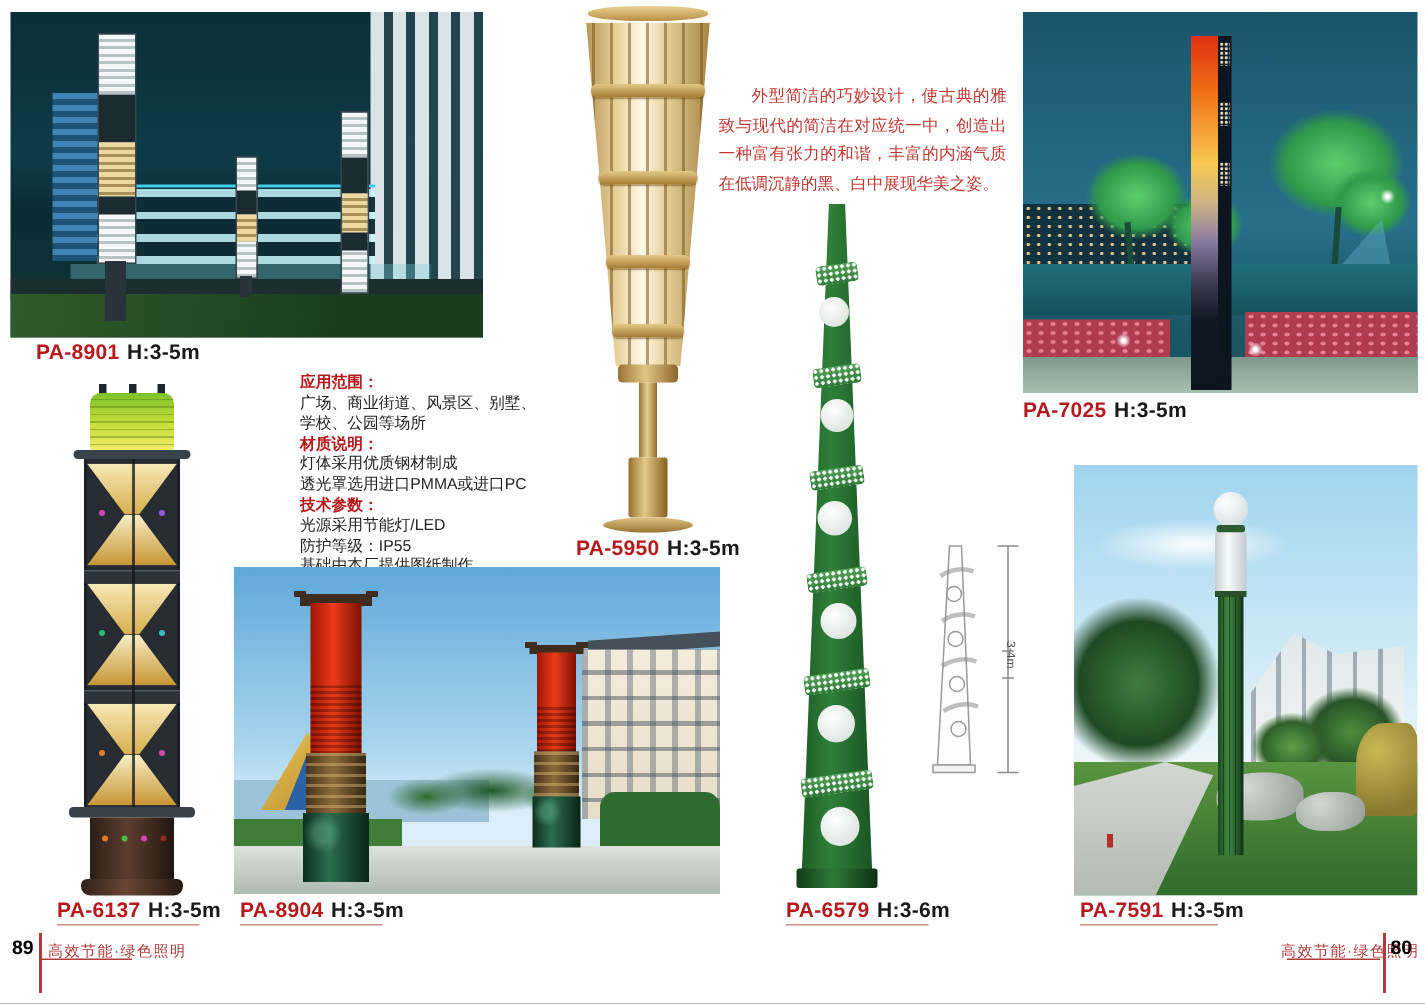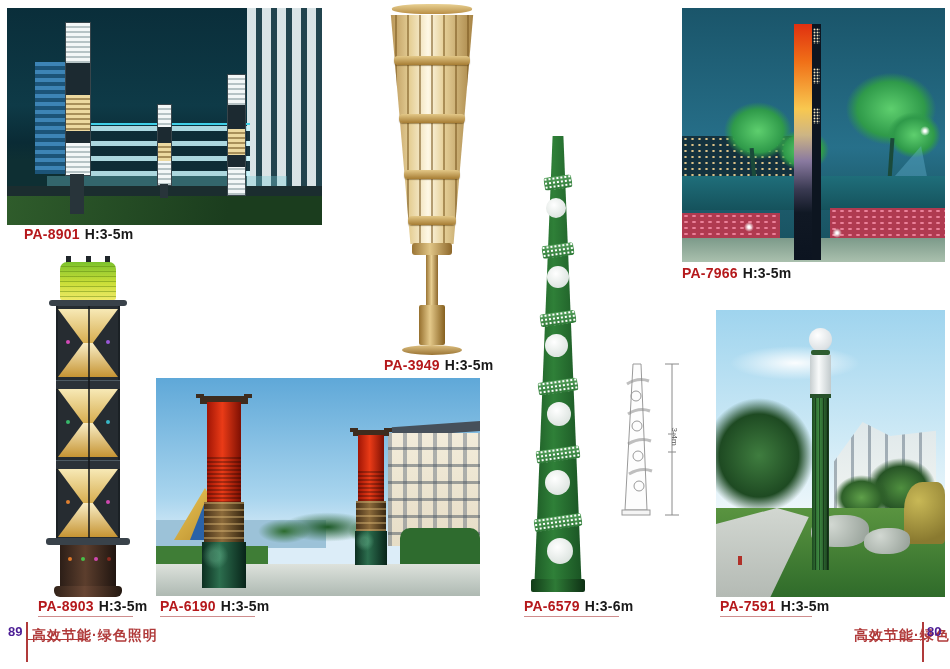--- a/index.html
+++ b/index.html
@@ -14,22 +14,22 @@
   .plabel .h{color:#1a1a1a;font-weight:600;margin-left:5px;}
   .label-rule{position:absolute;height:1px;background:#cf8d8d;}
 
   
   .desc{position:absolute;left:479px;top:44px;width:192px;font-size:11px;line-height:19.5px;
         color:#bf3730;text-align:justify;text-indent:22px;}
   .specs{position:absolute;left:200px;top:249px;width:160px;font-size:10.5px;line-height:13.6px;color:#222;}
   .specs .hd{color:#b5191c;font-weight:bold;}
 
   
-  .pgnum{position:absolute;font-size:13px;font-weight:bold;color:#4c1d95;}
-  .slogan{position:absolute;font-size:14px;font-weight:bold;color:#b03a3a;letter-spacing:1px;white-space:nowrap;}
+  .pgnum{position:absolute;font-size:13px;font-weight:bold;color:#000000;}
+  .slogan{position:absolute;font-size:10px;font-weight:normal;color:#b03a3a;letter-spacing:1px;white-space:nowrap;}
   .vrule{position:absolute;width:2px;background:#b03a3a;}
   .hrule{position:absolute;height:1px;background:#b03a3a;}
 
   
   .p8901{left:7px;top:8px;width:315px;height:217px;background:linear-gradient(180deg,#0a2e3a,#0e3a47 45%,#0a2b35 62%,#0e2f33 70%);}
   .p8901 .bldg-white{position:absolute;left:240px;top:0;width:75px;height:178px;
       background:repeating-linear-gradient(90deg,#e4edef 0 9px,#23454f 9px 15px);opacity:.95;}
   .p8901 .bldg-blue{position:absolute;left:28px;top:54px;width:34px;height:112px;
       background:repeating-linear-gradient(180deg,#3d84b5 0 4px,#1c5478 4px 8px);}
   .p8901 .bldg-low{position:absolute;left:58px;top:118px;width:185px;height:50px;
@@ -242,24 +242,37 @@
     <div class="ring" style="left:11px;top:52px;width:76px;"></div>
     <div class="ring" style="left:16px;top:110px;width:66px;"></div>
     <div class="ring" style="left:21px;top:166px;width:56px;"></div>
     <div class="ring" style="left:25px;top:212px;width:48px;"></div>
     <div class="collar"></div>
     <div class="stem"></div>
     <div class="pole"></div>
     <div class="foot"></div>
   </div>
   <div class="plabel" style="left:384px;top:357px;">
-    <span class="code">PA-3949</span><span class="h">H:3-5m</span>
-  </div>
-
-
+    <span class="code">PA-5950</span><span class="h">H:3-5m</span>
+  </div>
+
+  <p class="desc">外型简洁的巧妙设计，使古典的雅致与现代的简洁在对应统一中，创造出一种富有张力的和谐，丰富的内涵气质在低调沉静的黑、白中展现华美之姿。</p>
+
+  <div class="specs">
+    <div class="hd">应用范围：</div>
+    <div>广场、商业街道、风景区、别墅、</div>
+    <div>学校、公园等场所</div>
+    <div class="hd">材质说明：</div>
+    <div>灯体采用优质钢材制成</div>
+    <div>透光罩选用进口PMMA或进口PC</div>
+    <div class="hd">技术参数：</div>
+    <div>光源采用节能灯/LED</div>
+    <div>防护等级：IP55</div>
+    <div>基础由本厂提供图纸制作</div>
+  </div>
 
   <div class="photo p9002">
     <div class="farbldg"></div>
     <div class="palm" style="left:148px;top:52px;width:122px;height:98px;"></div>
     <div class="palm" style="left:30px;top:84px;width:92px;height:78px;"></div>
     <div class="palm" style="left:196px;top:96px;width:72px;height:62px;"></div>
     <div class="palm" style="left:86px;top:114px;width:70px;height:56px;"></div>
     <div class="trunk" style="left:206px;top:130px;height:70px;transform:rotate(4deg);"></div>
     <div class="trunk" style="left:70px;top:140px;height:54px;transform:rotate(-5deg);"></div>
     <div class="sail"></div>
@@ -272,21 +285,21 @@
     <div class="glowdot" style="left:238px;top:118px;"></div>
     <div class="rpole">
       <div class="front"></div>
       <div class="side"></div>
       <div class="dots" style="left:19px;top:4px;"></div>
       <div class="dots" style="left:19px;top:44px;"></div>
       <div class="dots" style="left:19px;top:84px;"></div>
     </div>
   </div>
   <div class="plabel" style="left:682px;top:265px;">
-    <span class="code">PA-7966</span><span class="h">H:3-5m</span>
+    <span class="code">PA-7025</span><span class="h">H:3-5m</span>
   </div>
 
   <div class="abs p8903">
     <div class="knob" style="left:30px;"></div>
     <div class="knob" style="left:50px;"></div>
     <div class="knob" style="left:69px;"></div>
     <div class="cap8903"></div>
     <div class="flange" style="left:13px;top:44px;width:78px;height:6px;"></div>
     <div class="body">
       <div class="seg" style="top:2px;">
@@ -314,21 +327,21 @@
     <div class="flange" style="left:10px;top:282px;width:84px;height:7px;"></div>
     <div class="base">
       <div class="dot" style="left:8px;top:12px;background:#e07828;"></div>
       <div class="dot" style="left:21px;top:12px;background:#48c048;"></div>
       <div class="dot" style="left:34px;top:12px;background:#d048b0;"></div>
       <div class="dot" style="left:47px;top:12px;background:#8a2a20;"></div>
     </div>
     <div class="foot8903"></div>
   </div>
   <div class="plabel" style="left:38px;top:598px;">
-    <span class="code">PA-8903</span><span class="h">H:3-5m</span>
+    <span class="code">PA-6137</span><span class="h">H:3-5m</span>
   </div>
   <div class="label-rule" style="left:38px;top:616px;width:95px;"></div>
 
   <div class="photo p8904">
     <div class="lake"></div>
     <div class="pyr"></div>
     <div class="pyr-in"></div>
     <div class="roof"></div>
     <div class="bldgs"></div>
     <div class="trees"></div>
@@ -350,21 +363,21 @@
       <div class="horn" style="left:28px;top:2px;"></div>
       <div class="crown" style="left:-3px;top:4px;width:36px;height:6px;"></div>
       <div class="red" style="left:2px;top:9px;width:26px;height:66px;">
         <div class="ribs"></div>
       </div>
       <div class="bronze" style="left:0;top:75px;width:30px;height:30px;"></div>
       <div class="marble" style="left:-1px;top:105px;width:32px;height:34px;"></div>
     </div>
   </div>
   <div class="plabel" style="left:160px;top:598px;">
-    <span class="code">PA-6190</span><span class="h">H:3-5m</span>
+    <span class="code">PA-8904</span><span class="h">H:3-5m</span>
   </div>
   <div class="label-rule" style="left:160px;top:616px;width:95px;"></div>
 
   <div class="abs p9001">
     <div class="cone"></div>
     <div class="band" style="left:31px;top:40px;width:28px;"></div>
     <div class="band" style="left:29px;top:108px;width:32px;"></div>
     <div class="band" style="left:27px;top:176px;width:36px;"></div>
     <div class="band" style="left:25px;top:244px;width:40px;"></div>
     <div class="band" style="left:23px;top:312px;width:44px;"></div>

